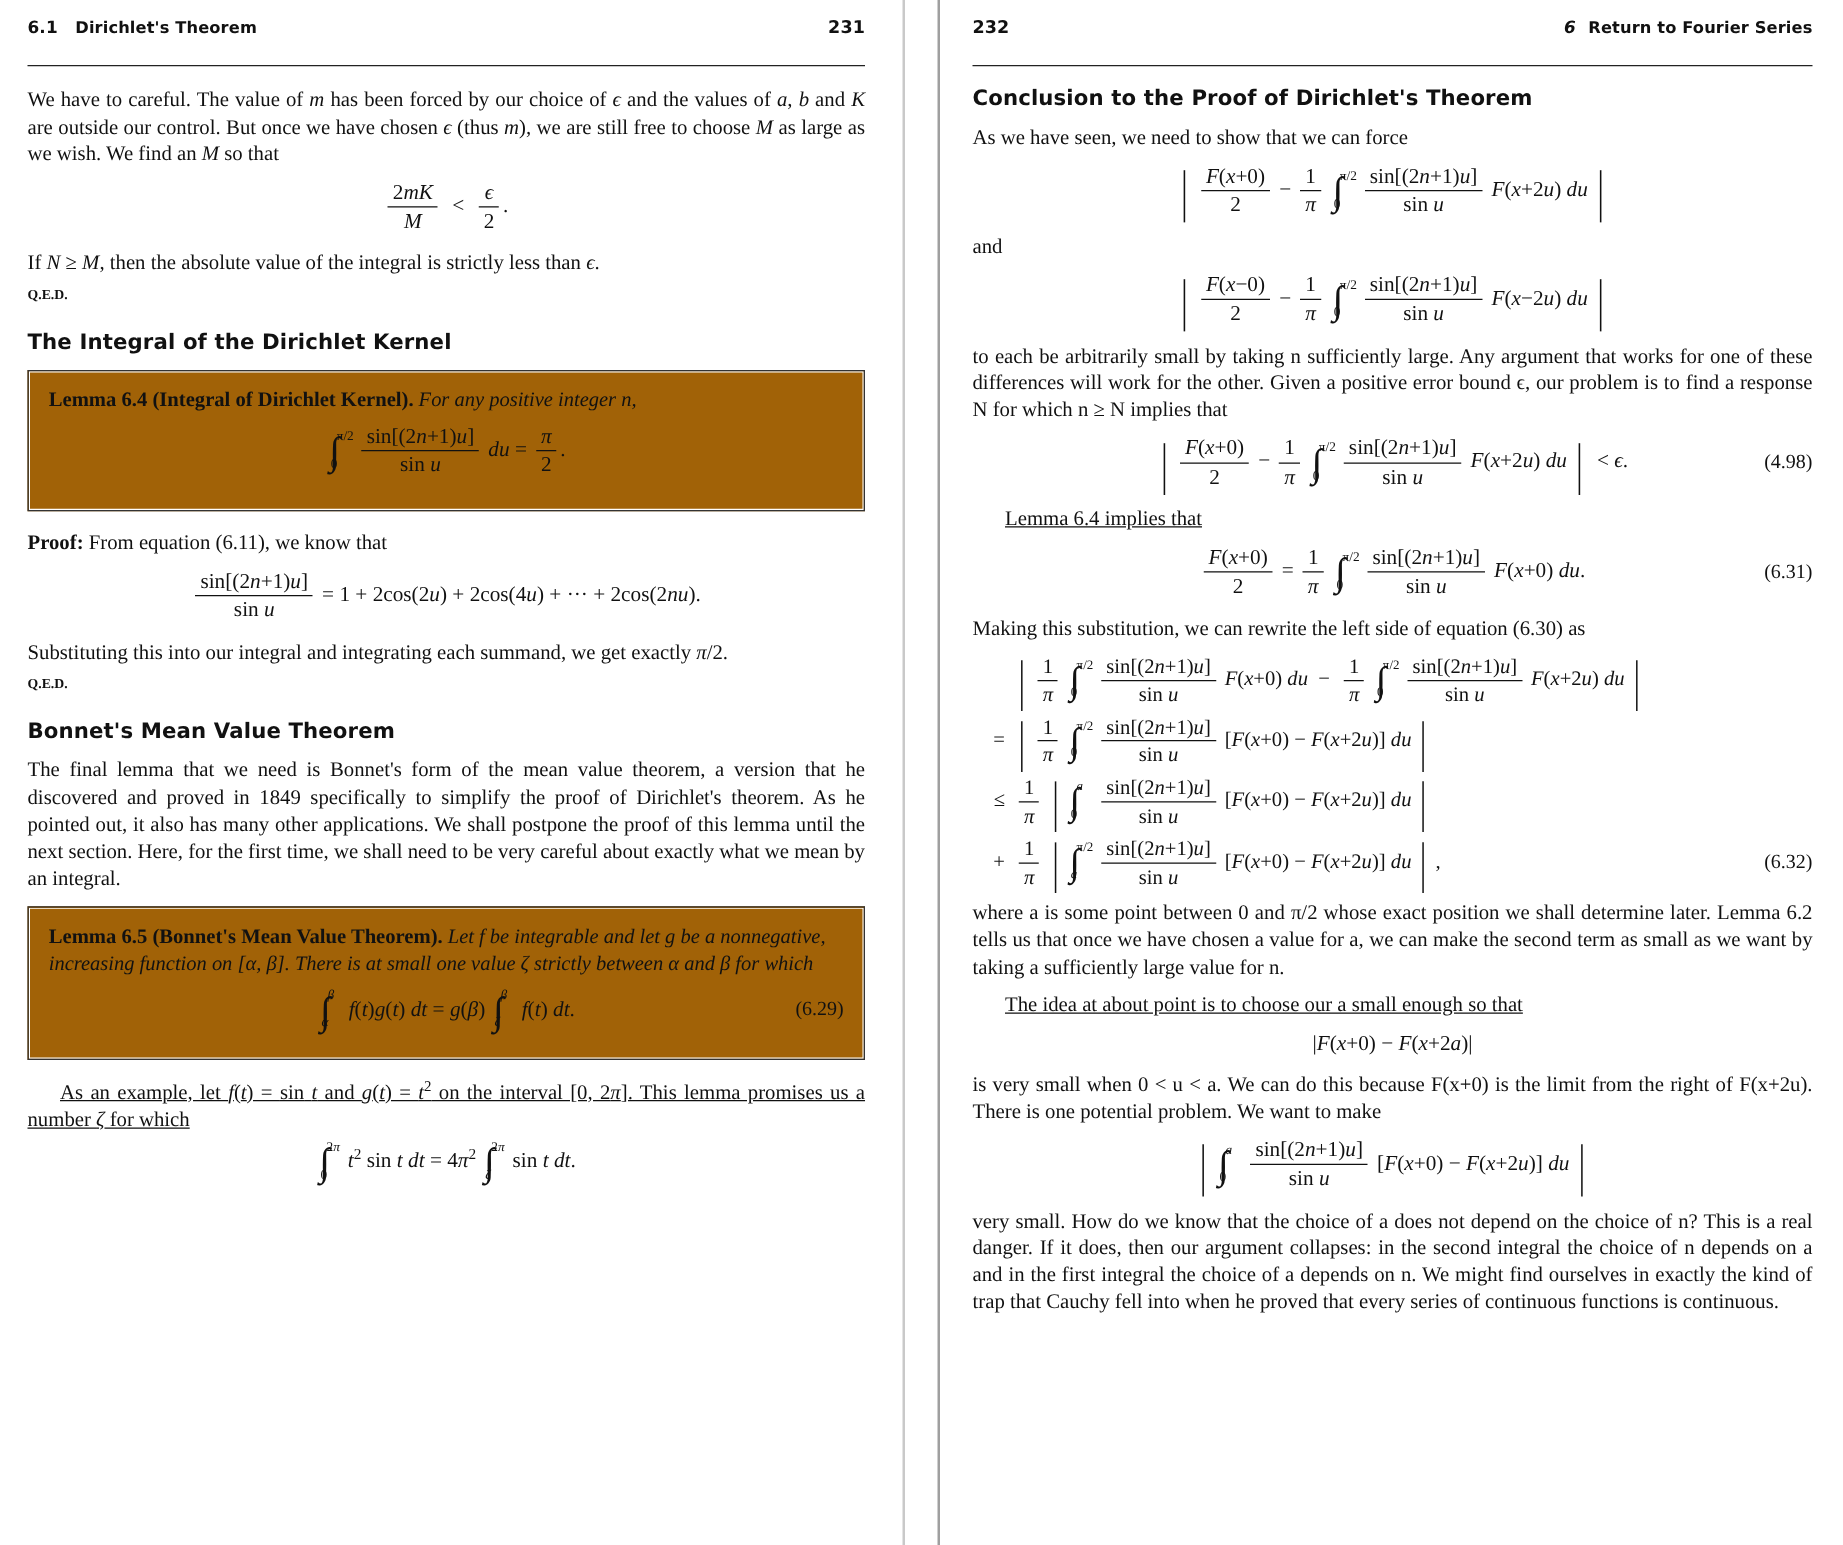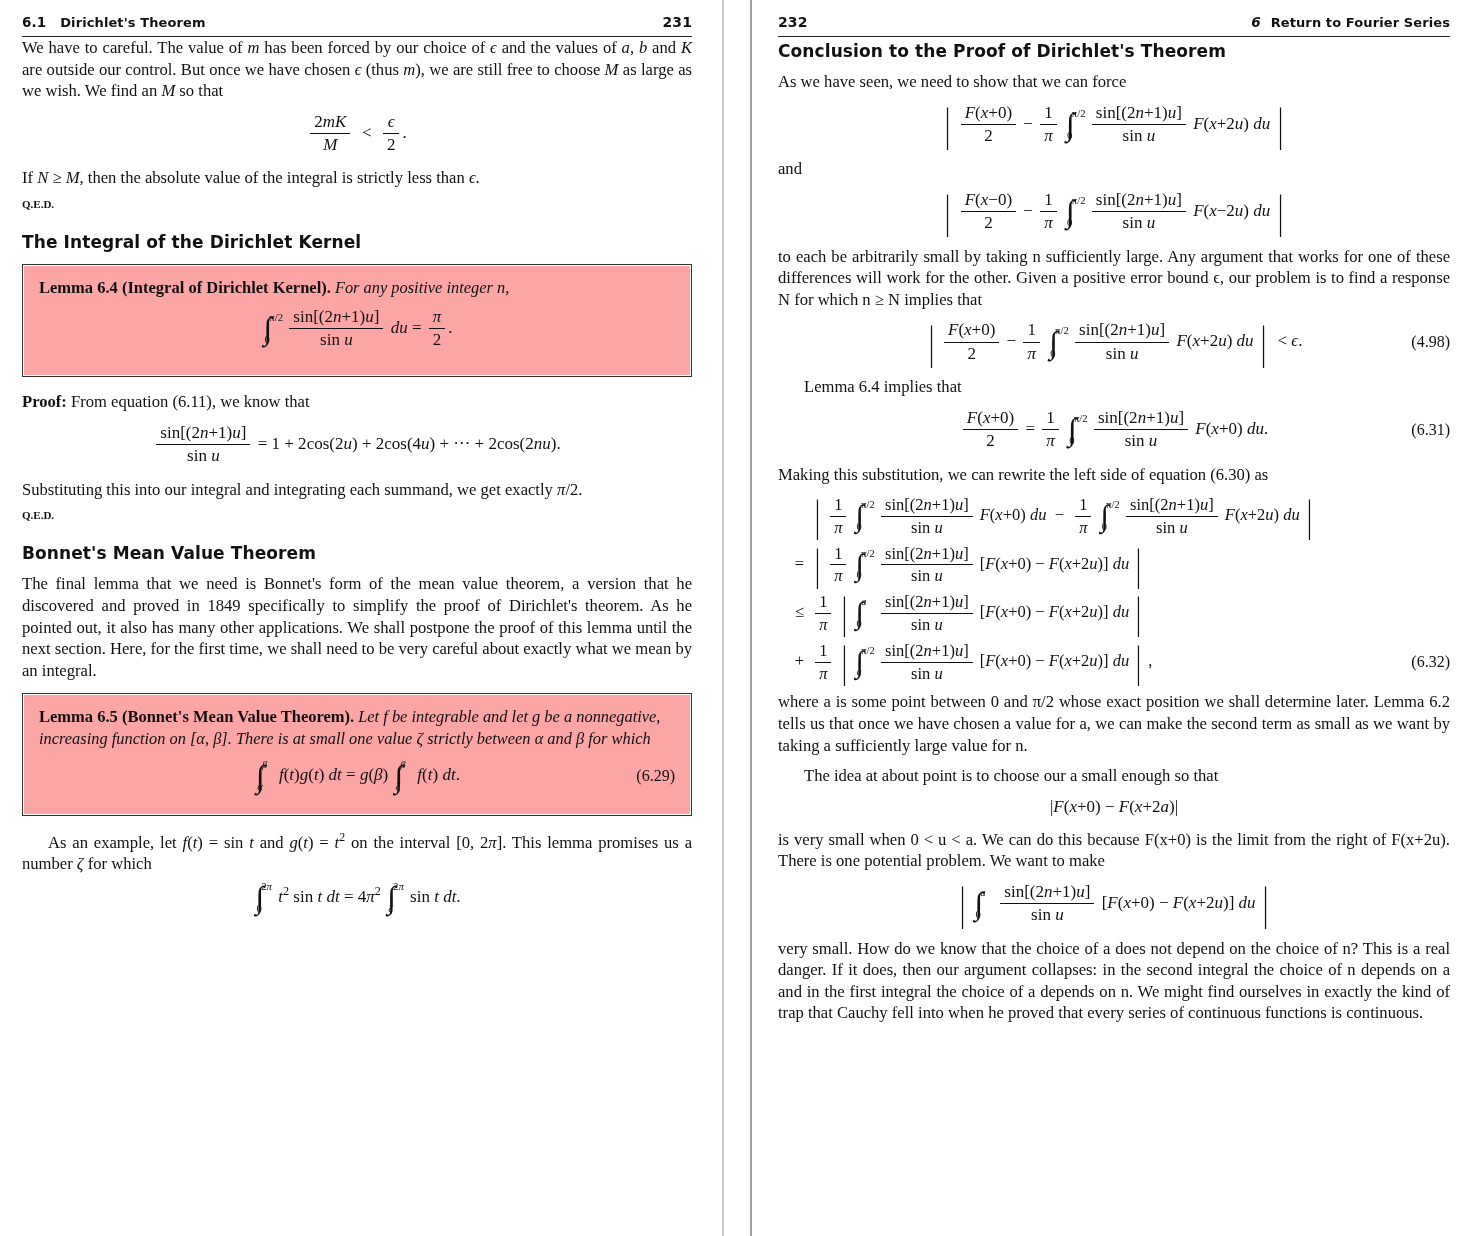--- a/index.html
+++ b/index.html
@@ -42,22 +42,23 @@
     width: 720px;
     padding: 14px 22px 0 26px;
   }
   .runhead {
     display: flex;
     align-items: baseline;
     font-family: "DejaVu Sans", sans-serif;
     font-weight: bold;
     font-size: 13.5px;
     letter-spacing: 0.1px;
-    padding-bottom: 6px;
+    padding-bottom: 22px;
     border-bottom: 1.6px solid #222;
+    margin-bottom: 16px;
   }
   .runhead .sec {
     margin-right: 14px;
   }
   .runhead .ttl {
     font-size: 13px;
   }
   .runhead .pg {
     margin-left: auto;
     font-size: 14px;
@@ -71,21 +72,21 @@
     margin-right: 10px;
   }
   p {
     margin: 0 0 9px 0;
     font-size: 16.6px;
     line-height: 1.30;
     text-align: justify;
     hyphens: auto;
   }
   p.noindent { text-indent: 0; }
-  p.indent { text-indent: 26px; }
+  p.indent { text-indent: 26px; text-decoration: underline; }
   h3.head {
     font-family: "DejaVu Sans", sans-serif;
     font-weight: bold;
     font-size: 17px;
     margin: 22px 0 10px 0;
     letter-spacing: 0.1px;
   }
   .eq {
     text-align: center;
     margin: 10px 0 12px 0;
@@ -104,21 +105,21 @@
     font-weight: bold;
     font-size: 11px;
     margin: 2px 0 4px 0;
     font-family: "Liberation Serif", serif;
   }
   .lemma-box {
     border: 1.5px solid #333;
     padding: 12px 16px 14px 16px;
     margin: 12px 0 14px 0;
     box-shadow: 0 0 0 1px #fff inset;
-    background: #fca5a5;
+    background: #a16207;
   }
   .lemma-title {
     font-weight: bold;
     font-size: 16.5px;
   }
   .lemma-body {
     font-style: italic;
     font-size: 16.4px;
     line-height: 1.32;
   }

